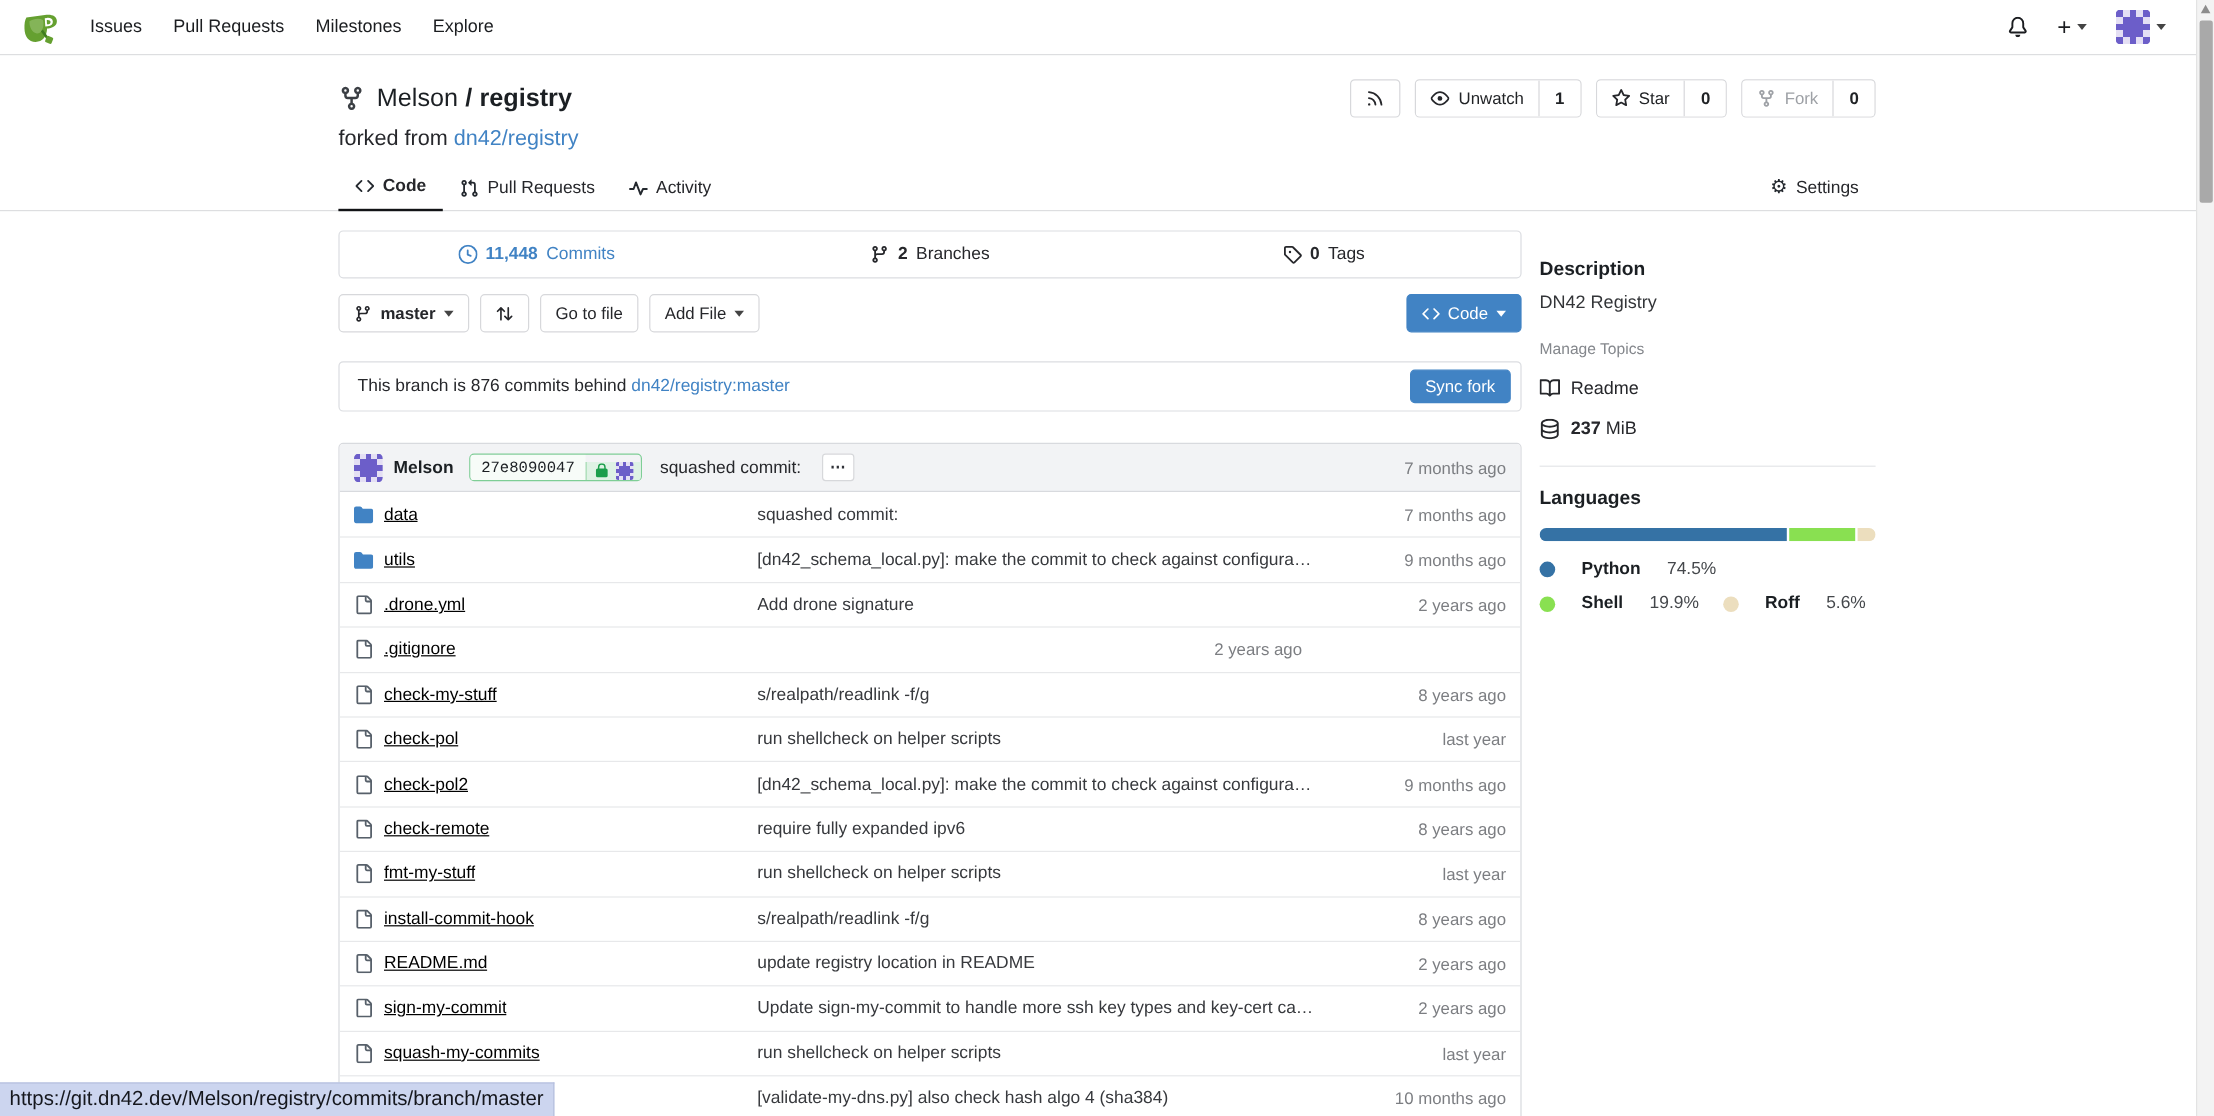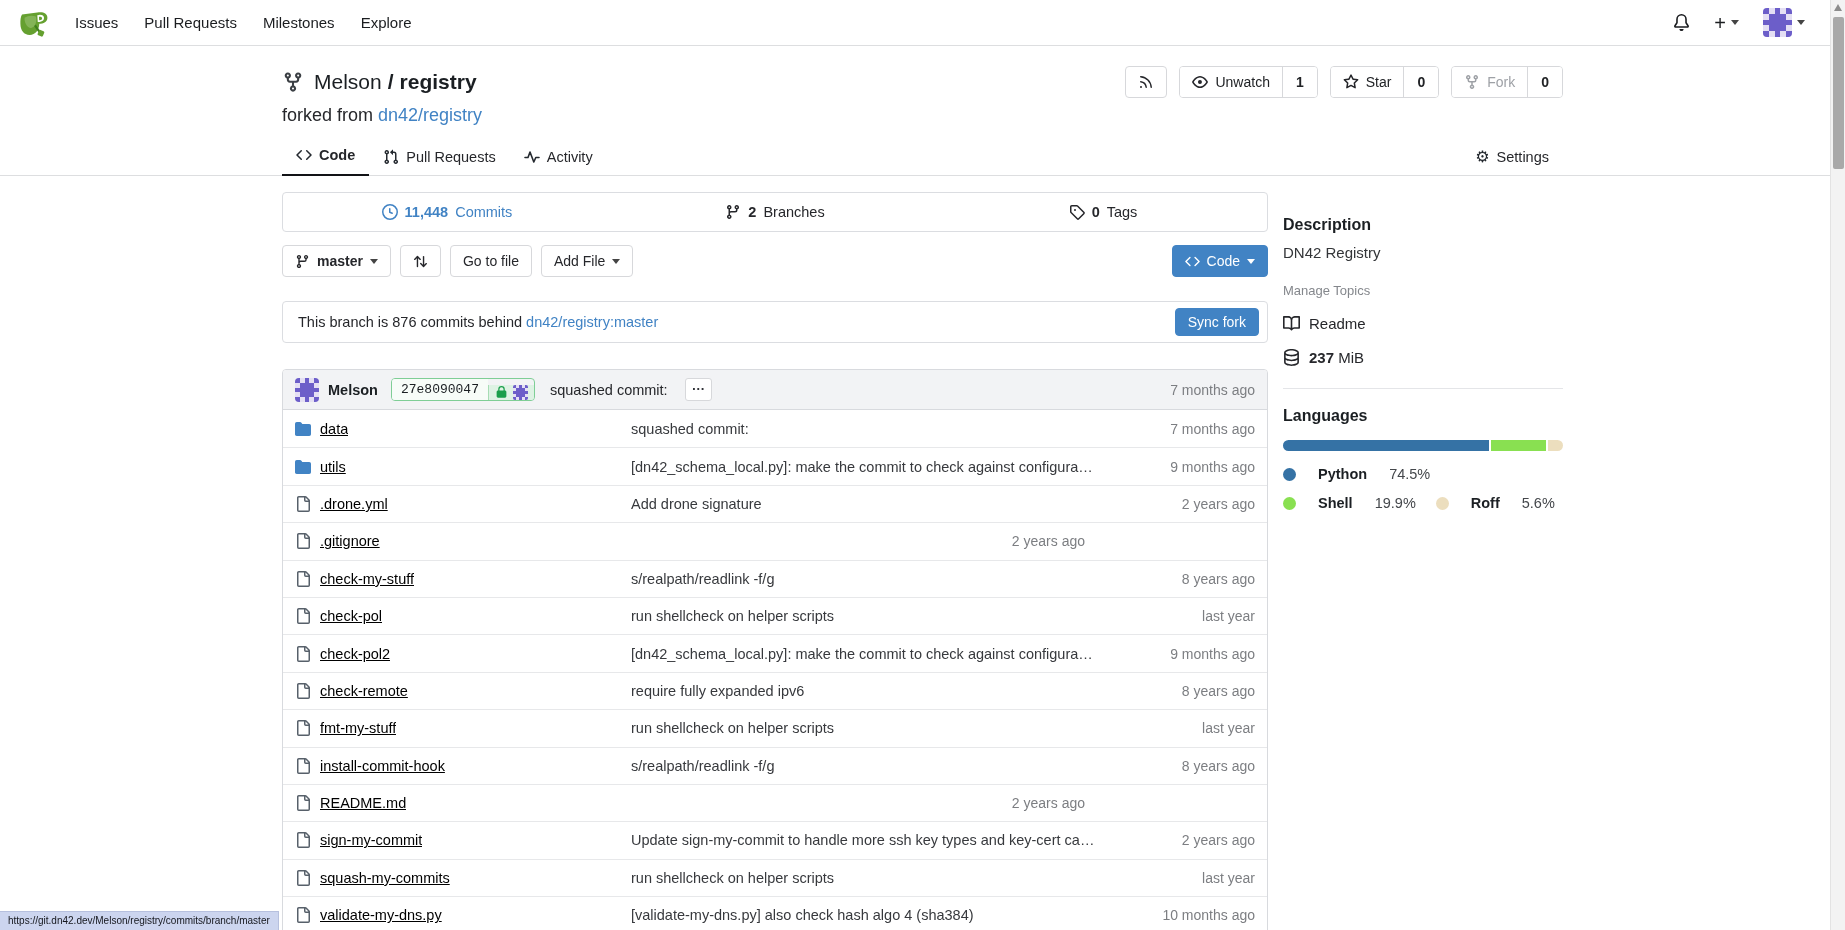--- a/index.html
+++ b/index.html
@@ -131,21 +131,21 @@
   .lang-legend { margin-top:15px; display:flex; flex-wrap:wrap; column-gap:20px; row-gap:13px; font-size:14.5px; align-items:center; }
   .legend-item { display:flex; align-items:center; gap:22px; }
   .legend-dot { width:13px; height:13px; border-radius:50%; flex:none; }
   .legend-name { font-weight:700; color:#1b1f23; }
   .legend-pct { color:#44474b; }
 
   
   .statusbar {
     position:fixed; left:0; bottom:0; z-index:50;
     background:#ccd5ef; border:1px solid #b6c0de; border-left:none; border-bottom:none;
-    padding:3px 8px 4px; font-size:10px; color:#15171d; white-space:nowrap;
+    padding:3px 8px 4px; font-size:17px; color:#15171d; white-space:nowrap;
   }
   .scrollbar { position:fixed; top:0; right:0; width:15px; height:930px; background:#f3f3f3; border-left:1px solid #e3e3e3; z-index:60; }
   .sb-arrow { position:absolute; top:4px; left:3px; width:0; height:0; border-left:4.5px solid transparent; border-right:4.5px solid transparent; border-bottom:7px solid #8c8c8c; }
   .sb-thumb { position:absolute; top:17px; left:1.5px; width:11px; height:152px; background:#a9a9a9; border-radius:2px; }
 
   .svg-icon { display:inline-flex; }
   .svg-icon svg { display:block; }
 </style>
 </head>
 <body>
@@ -578,20 +578,23 @@
 
   <div class="file-row">
     <div class="cell-name">
       <span class="ficon svg-icon">
                 <svg viewBox="0 0 16 16" width="16" height="16" fill="#57606a">
                   <path d="M2 1.75C2 .784 2.784 0 3.75 0h6.586c.464 0 .909.184 1.237.513l2.914 2.914c.329.328.513.773.513 1.237v9.586A1.75 1.75 0 0 1 13.25 16h-9.5A1.75 1.75 0 0 1 2 14.25Zm1.75-.25a.25.25 0 0 0-.25.25v12.5c0 .138.112.25.25.25h9.5a.25.25 0 0 0 .25-.25V6h-2.75A1.75 1.75 0 0 1 9 4.25V1.5Zm6.75.062V4.25c0 .138.112.25.25.25h2.688l-.011-.013-2.914-2.914-.013-.011Z"></path>
                 </svg>
               </span>
       <a class="fname">README.md</a>
     </div>
+    <div class="cell-msg">
+      <a class="fmsg">update registry location in README</a>
+    </div>
     <div class="ftime">2 years ago</div>
   </div>
 
   <div class="file-row">
     <div class="cell-name">
       <span class="ficon svg-icon">
                 <svg viewBox="0 0 16 16" width="16" height="16" fill="#57606a">
                   <path d="M2 1.75C2 .784 2.784 0 3.75 0h6.586c.464 0 .909.184 1.237.513l2.914 2.914c.329.328.513.773.513 1.237v9.586A1.75 1.75 0 0 1 13.25 16h-9.5A1.75 1.75 0 0 1 2 14.25Zm1.75-.25a.25.25 0 0 0-.25.25v12.5c0 .138.112.25.25.25h9.5a.25.25 0 0 0 .25-.25V6h-2.75A1.75 1.75 0 0 1 9 4.25V1.5Zm6.75.062V4.25c0 .138.112.25.25.25h2.688l-.011-.013-2.914-2.914-.013-.011Z"></path>
                 </svg>
               </span>

